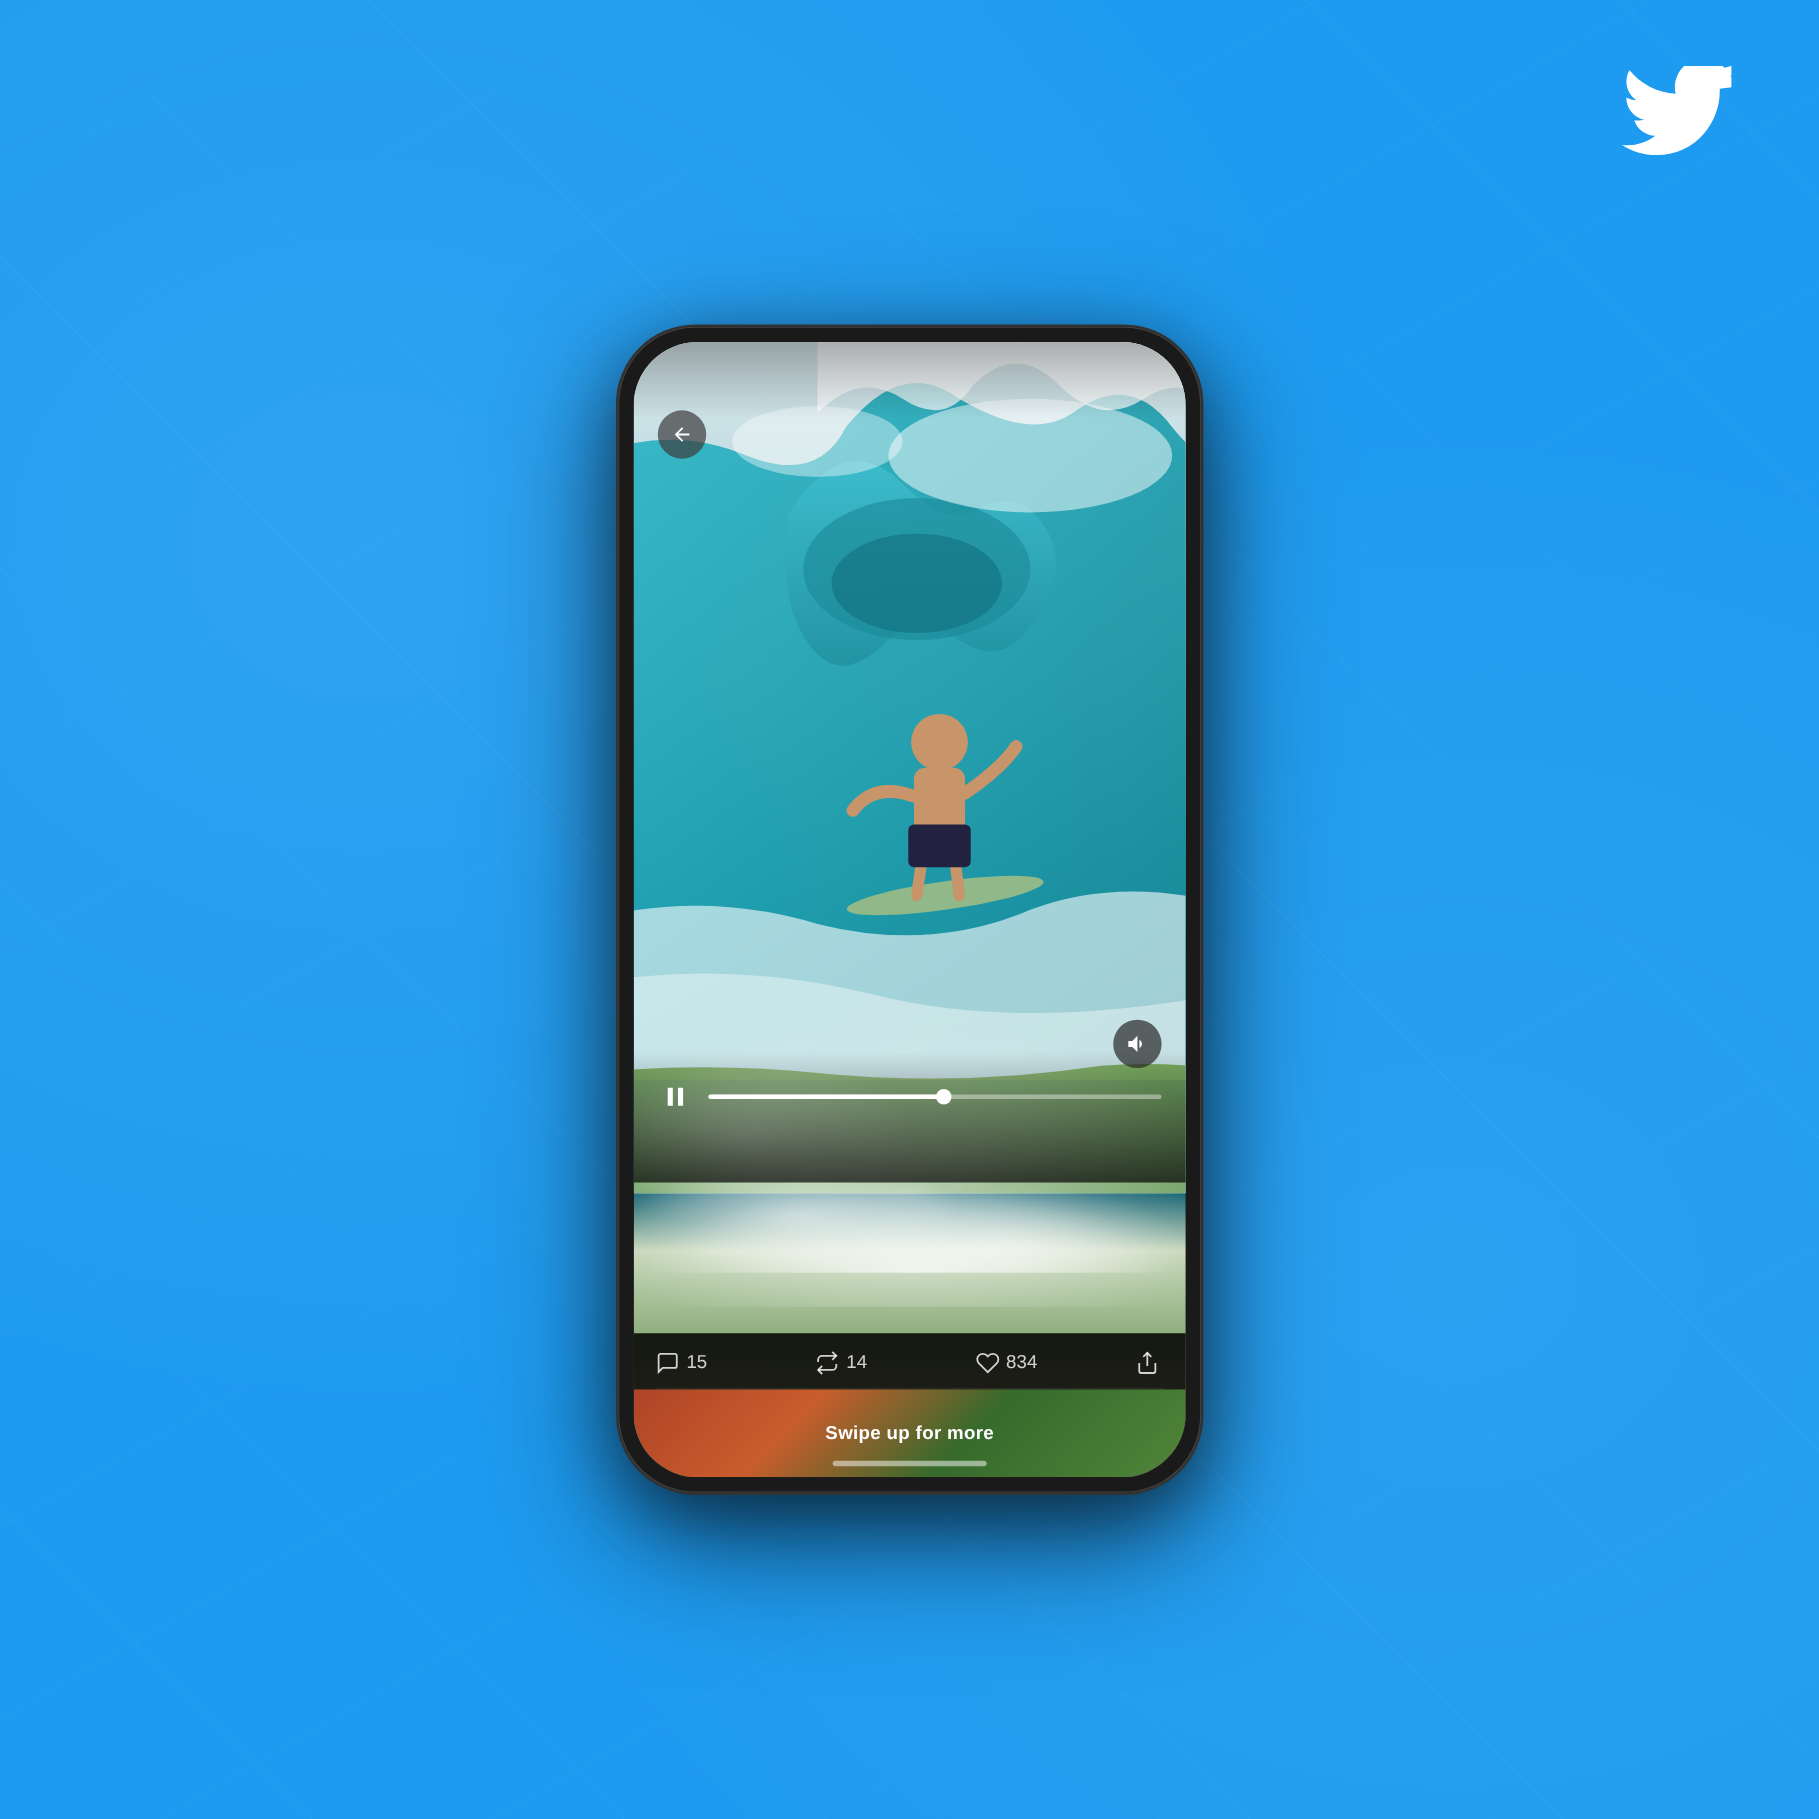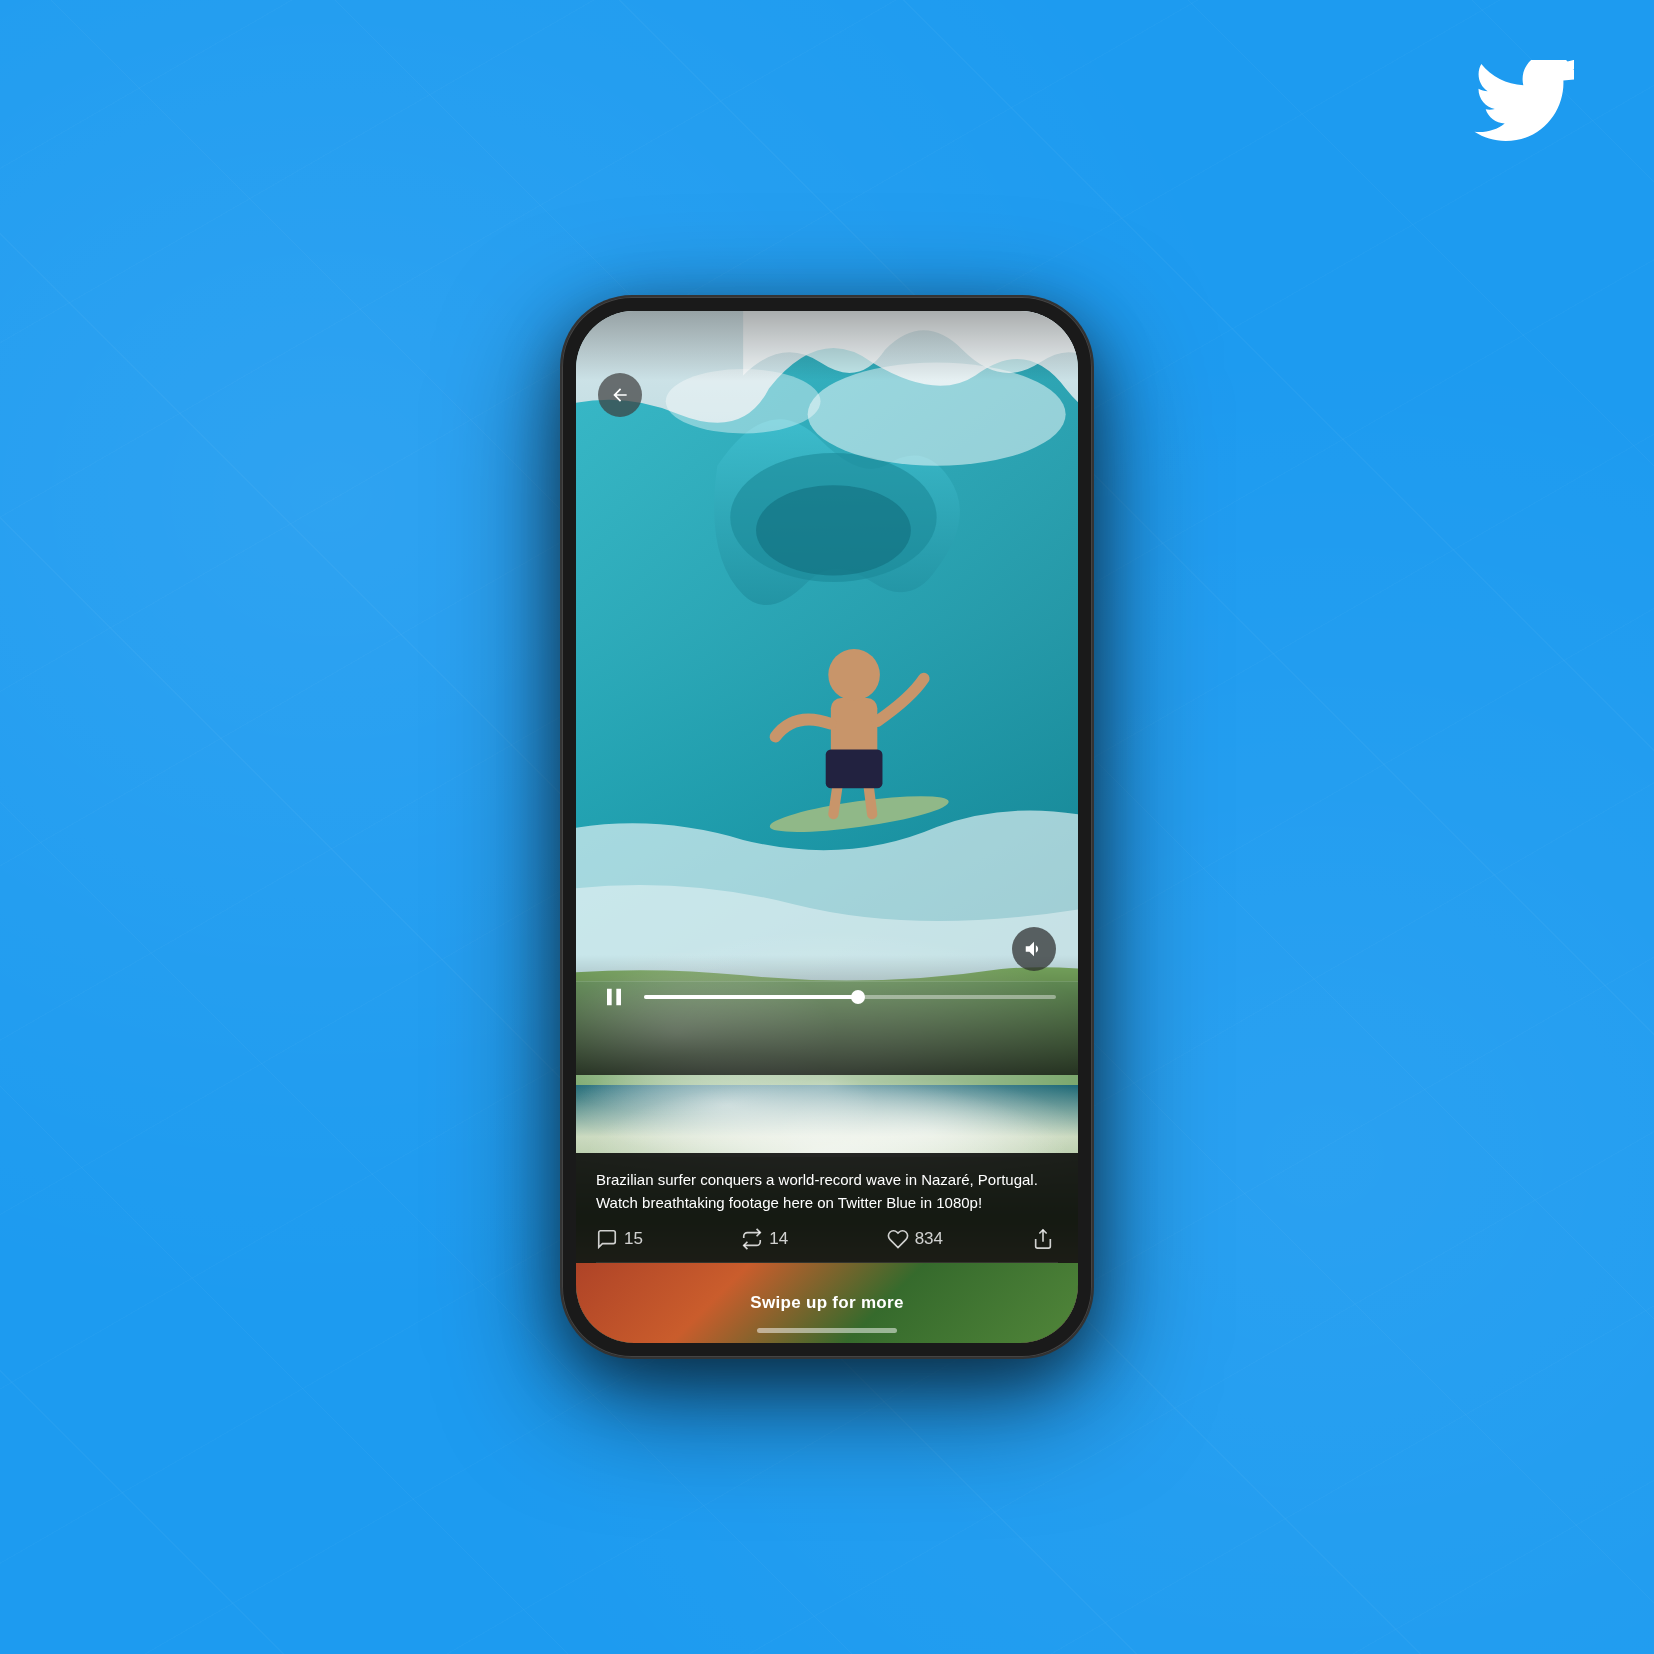--- a/index.html
+++ b/index.html
@@ -578,21 +578,20 @@
         <div class="progress-bar">
           <div class="progress-fill"></div>
           <div class="progress-dot"></div>
         </div>
       </div>
 
       <div class="info-panel">
         <div class="tweet-info">
 
 
-          <div class="tweet-text">Brazilian surfer conquers a world-record wave in Nazaré, Portugal. Watch breathtaking footage here on Twitter Blue in 1080p!</div>
 
           <div class="actions-row">
             <div class="action-item">
               <svg class="action-icon" width="22" height="22" viewBox="0 0 24 24" fill="none" stroke="rgba(255,255,255,0.8)" stroke-width="1.8">
                 <path d="M21 15a2 2 0 0 1-2 2H7l-4 4V5a2 2 0 0 1 2-2h14a2 2 0 0 1 2 2z"></path>
               </svg>
               <span>15</span>
             </div>
             <div class="action-item">
               <svg class="action-icon" width="22" height="22" viewBox="0 0 24 24" fill="none" stroke="rgba(255,255,255,0.8)" stroke-width="1.8">

